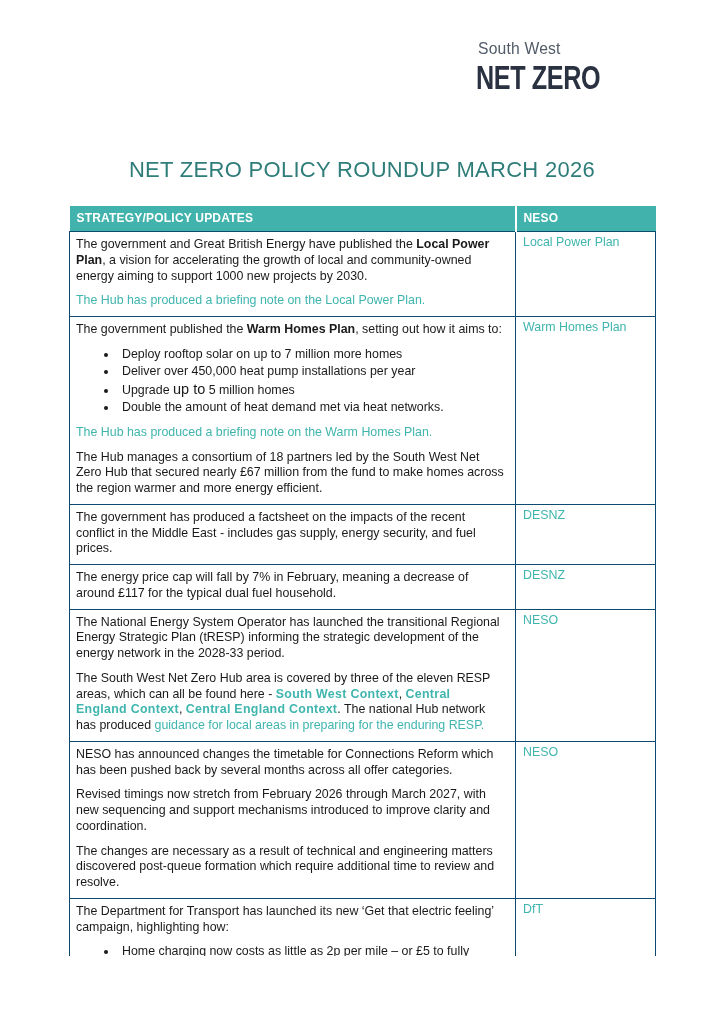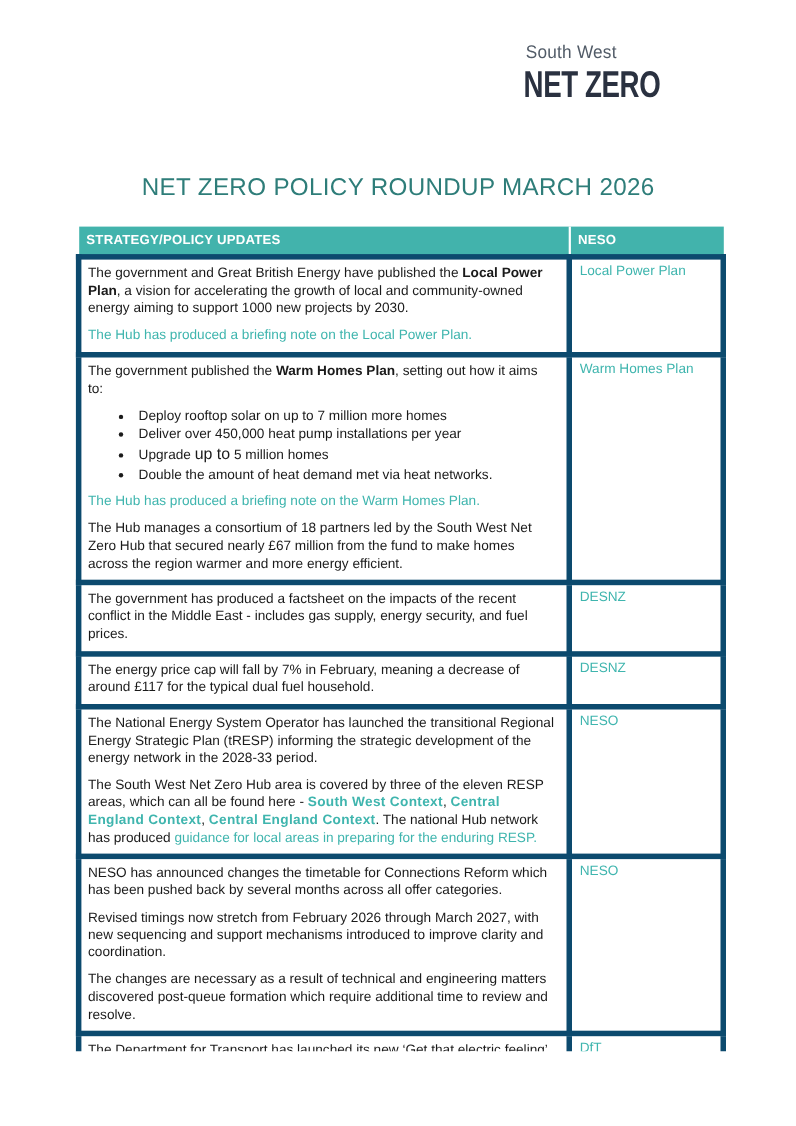--- a/index.html
+++ b/index.html
@@ -40,21 +40,21 @@
   col.c-updates{width:446px;}
   col.c-link{width:140px;}
   th{
     background:#42b3ac;color:#ffffff;
     font-size:12px;font-weight:bold;letter-spacing:.2px;
     text-align:left;padding:5px 24px 5px 7px;
     border:none;
   }
   th:first-child{border-right:2px solid #ffffff;}
   td{
-    border:5px solid #0c4a6e;
+    border:1px solid #0c4a6e;
     vertical-align:top;
   }
   td.update-cell{padding:3px 10px 7px 6px;}
   td.link-cell{padding:3px 6px 4px 7px;}
   td.update-cell p{margin:2px 0 9px;}
   td.update-cell p:last-child{margin-bottom:0;}
   td.update-cell ul{margin:8px 0 9px;padding-left:42px;}
   td.update-cell li{margin:0 0 1px;padding-left:4px;}
   .b{font-weight:bold;}
   .lg{font-size:14.5px;}

